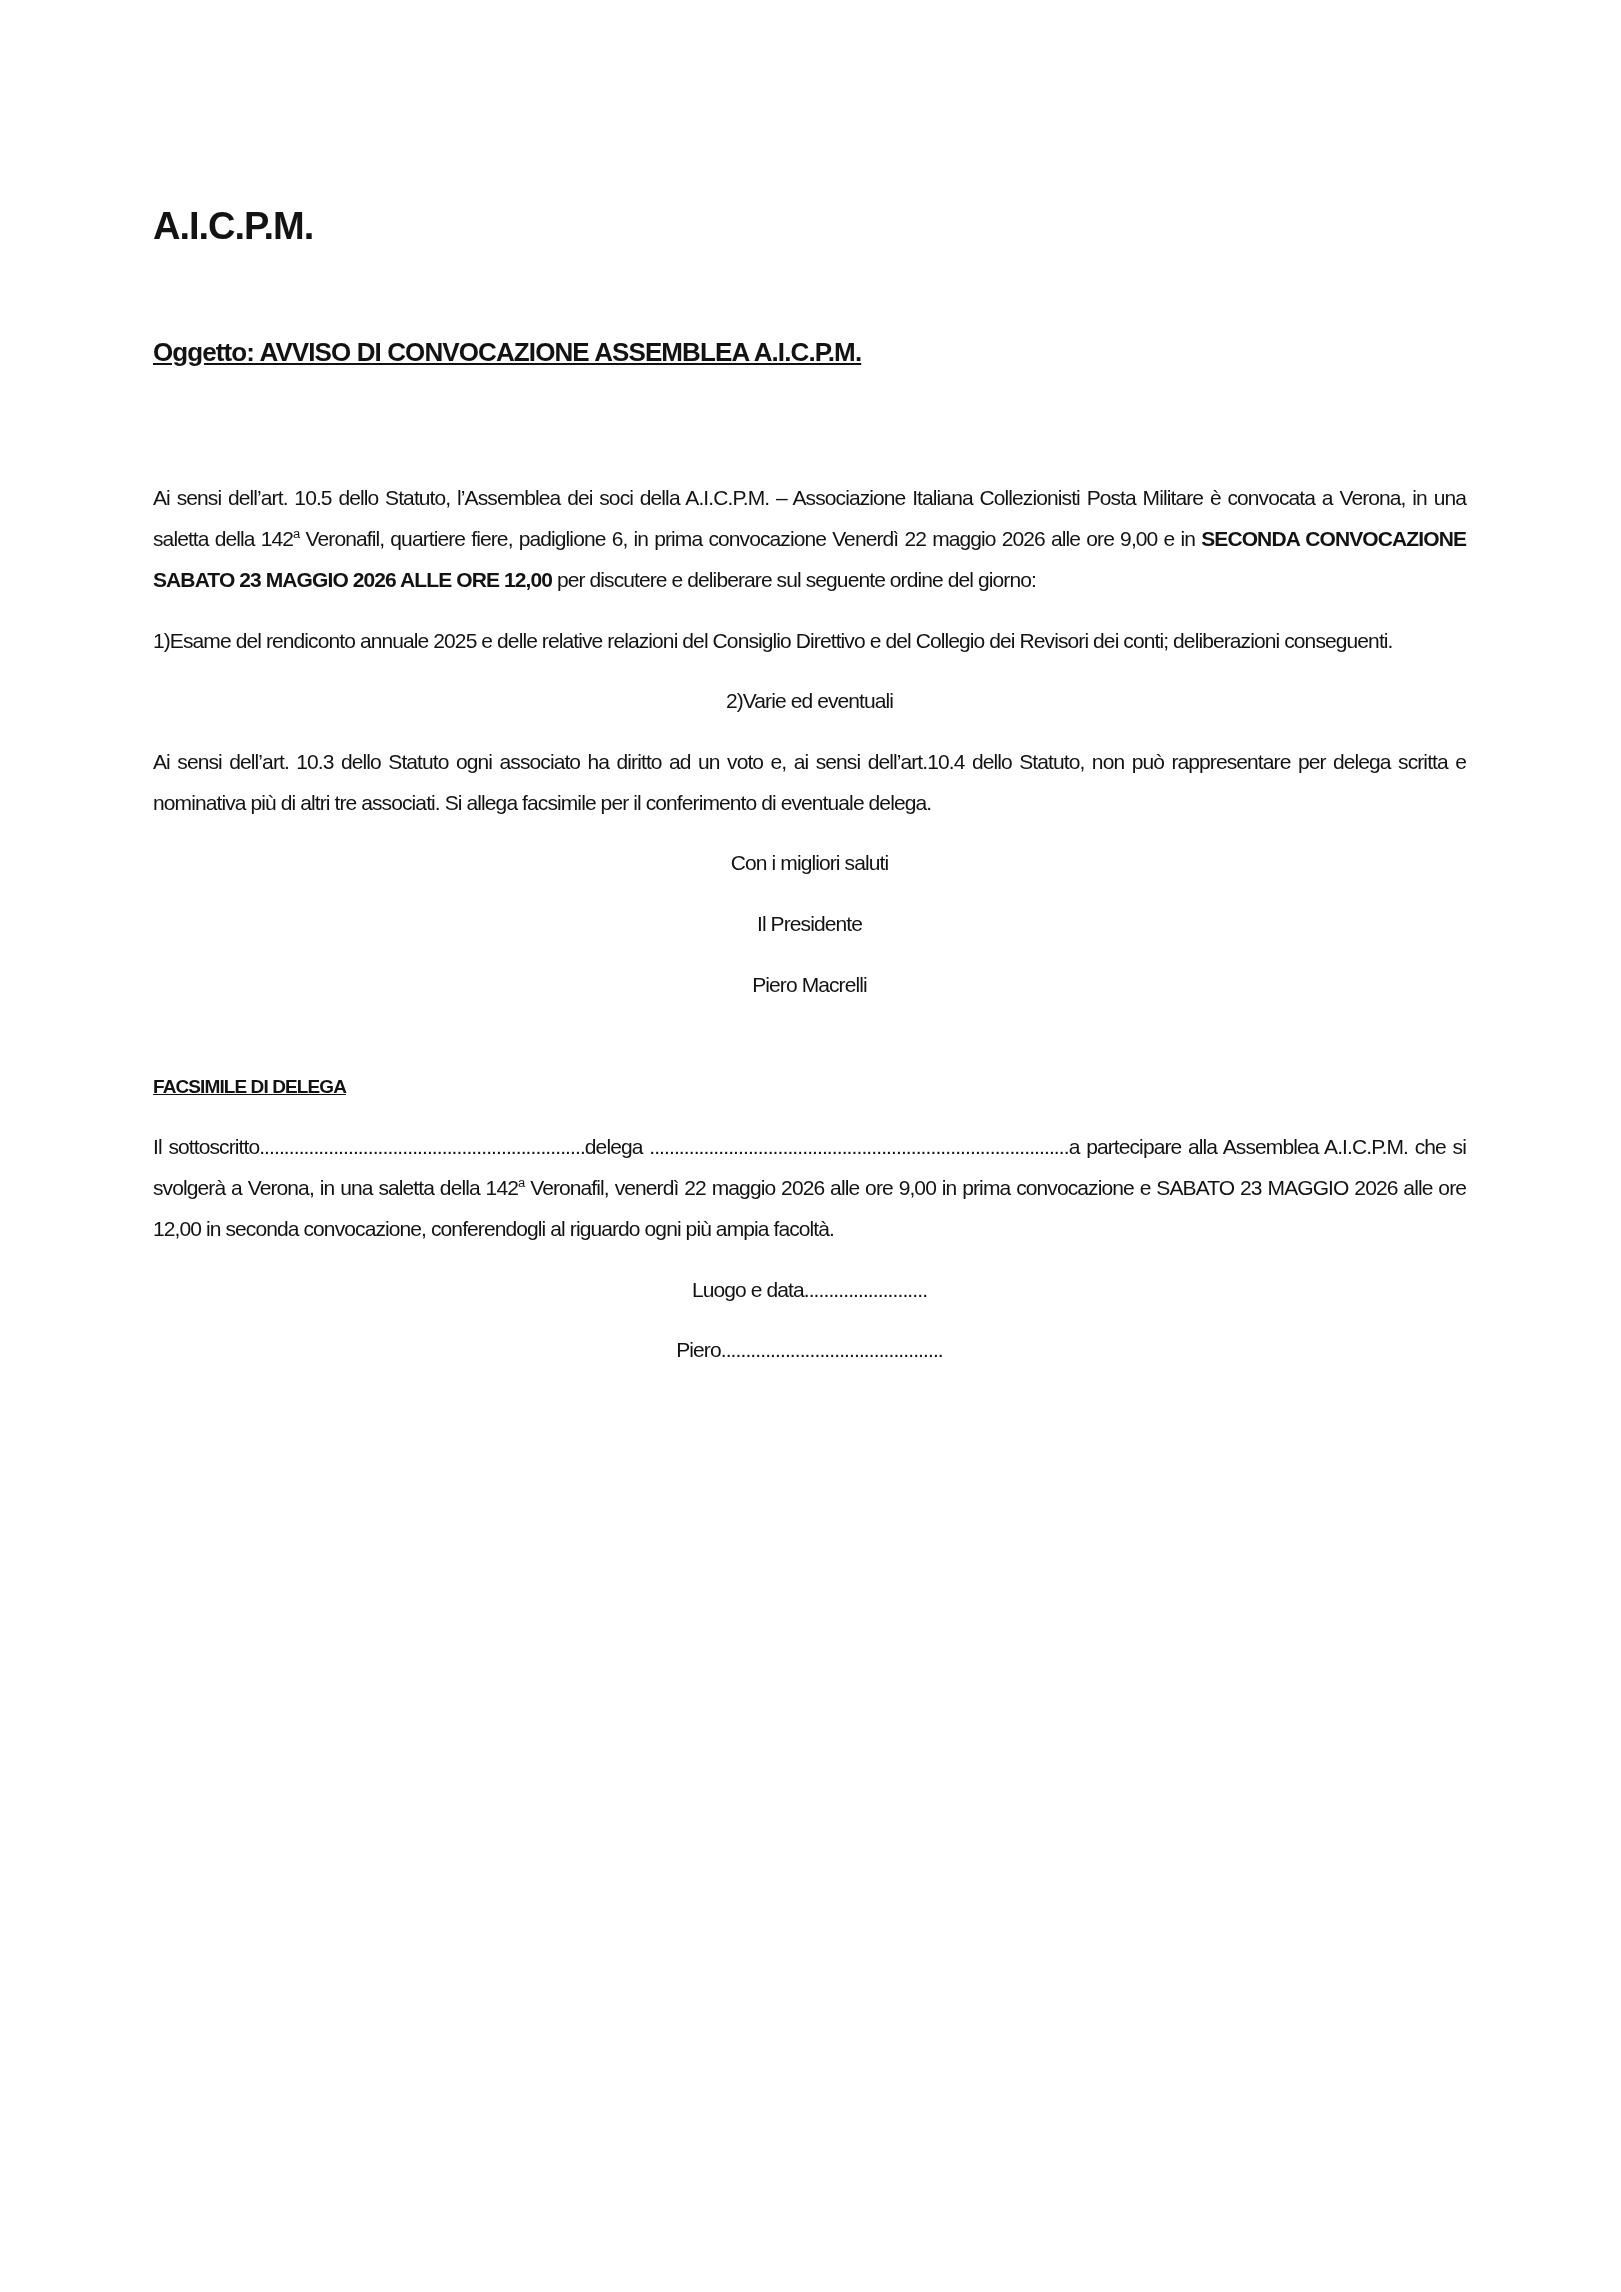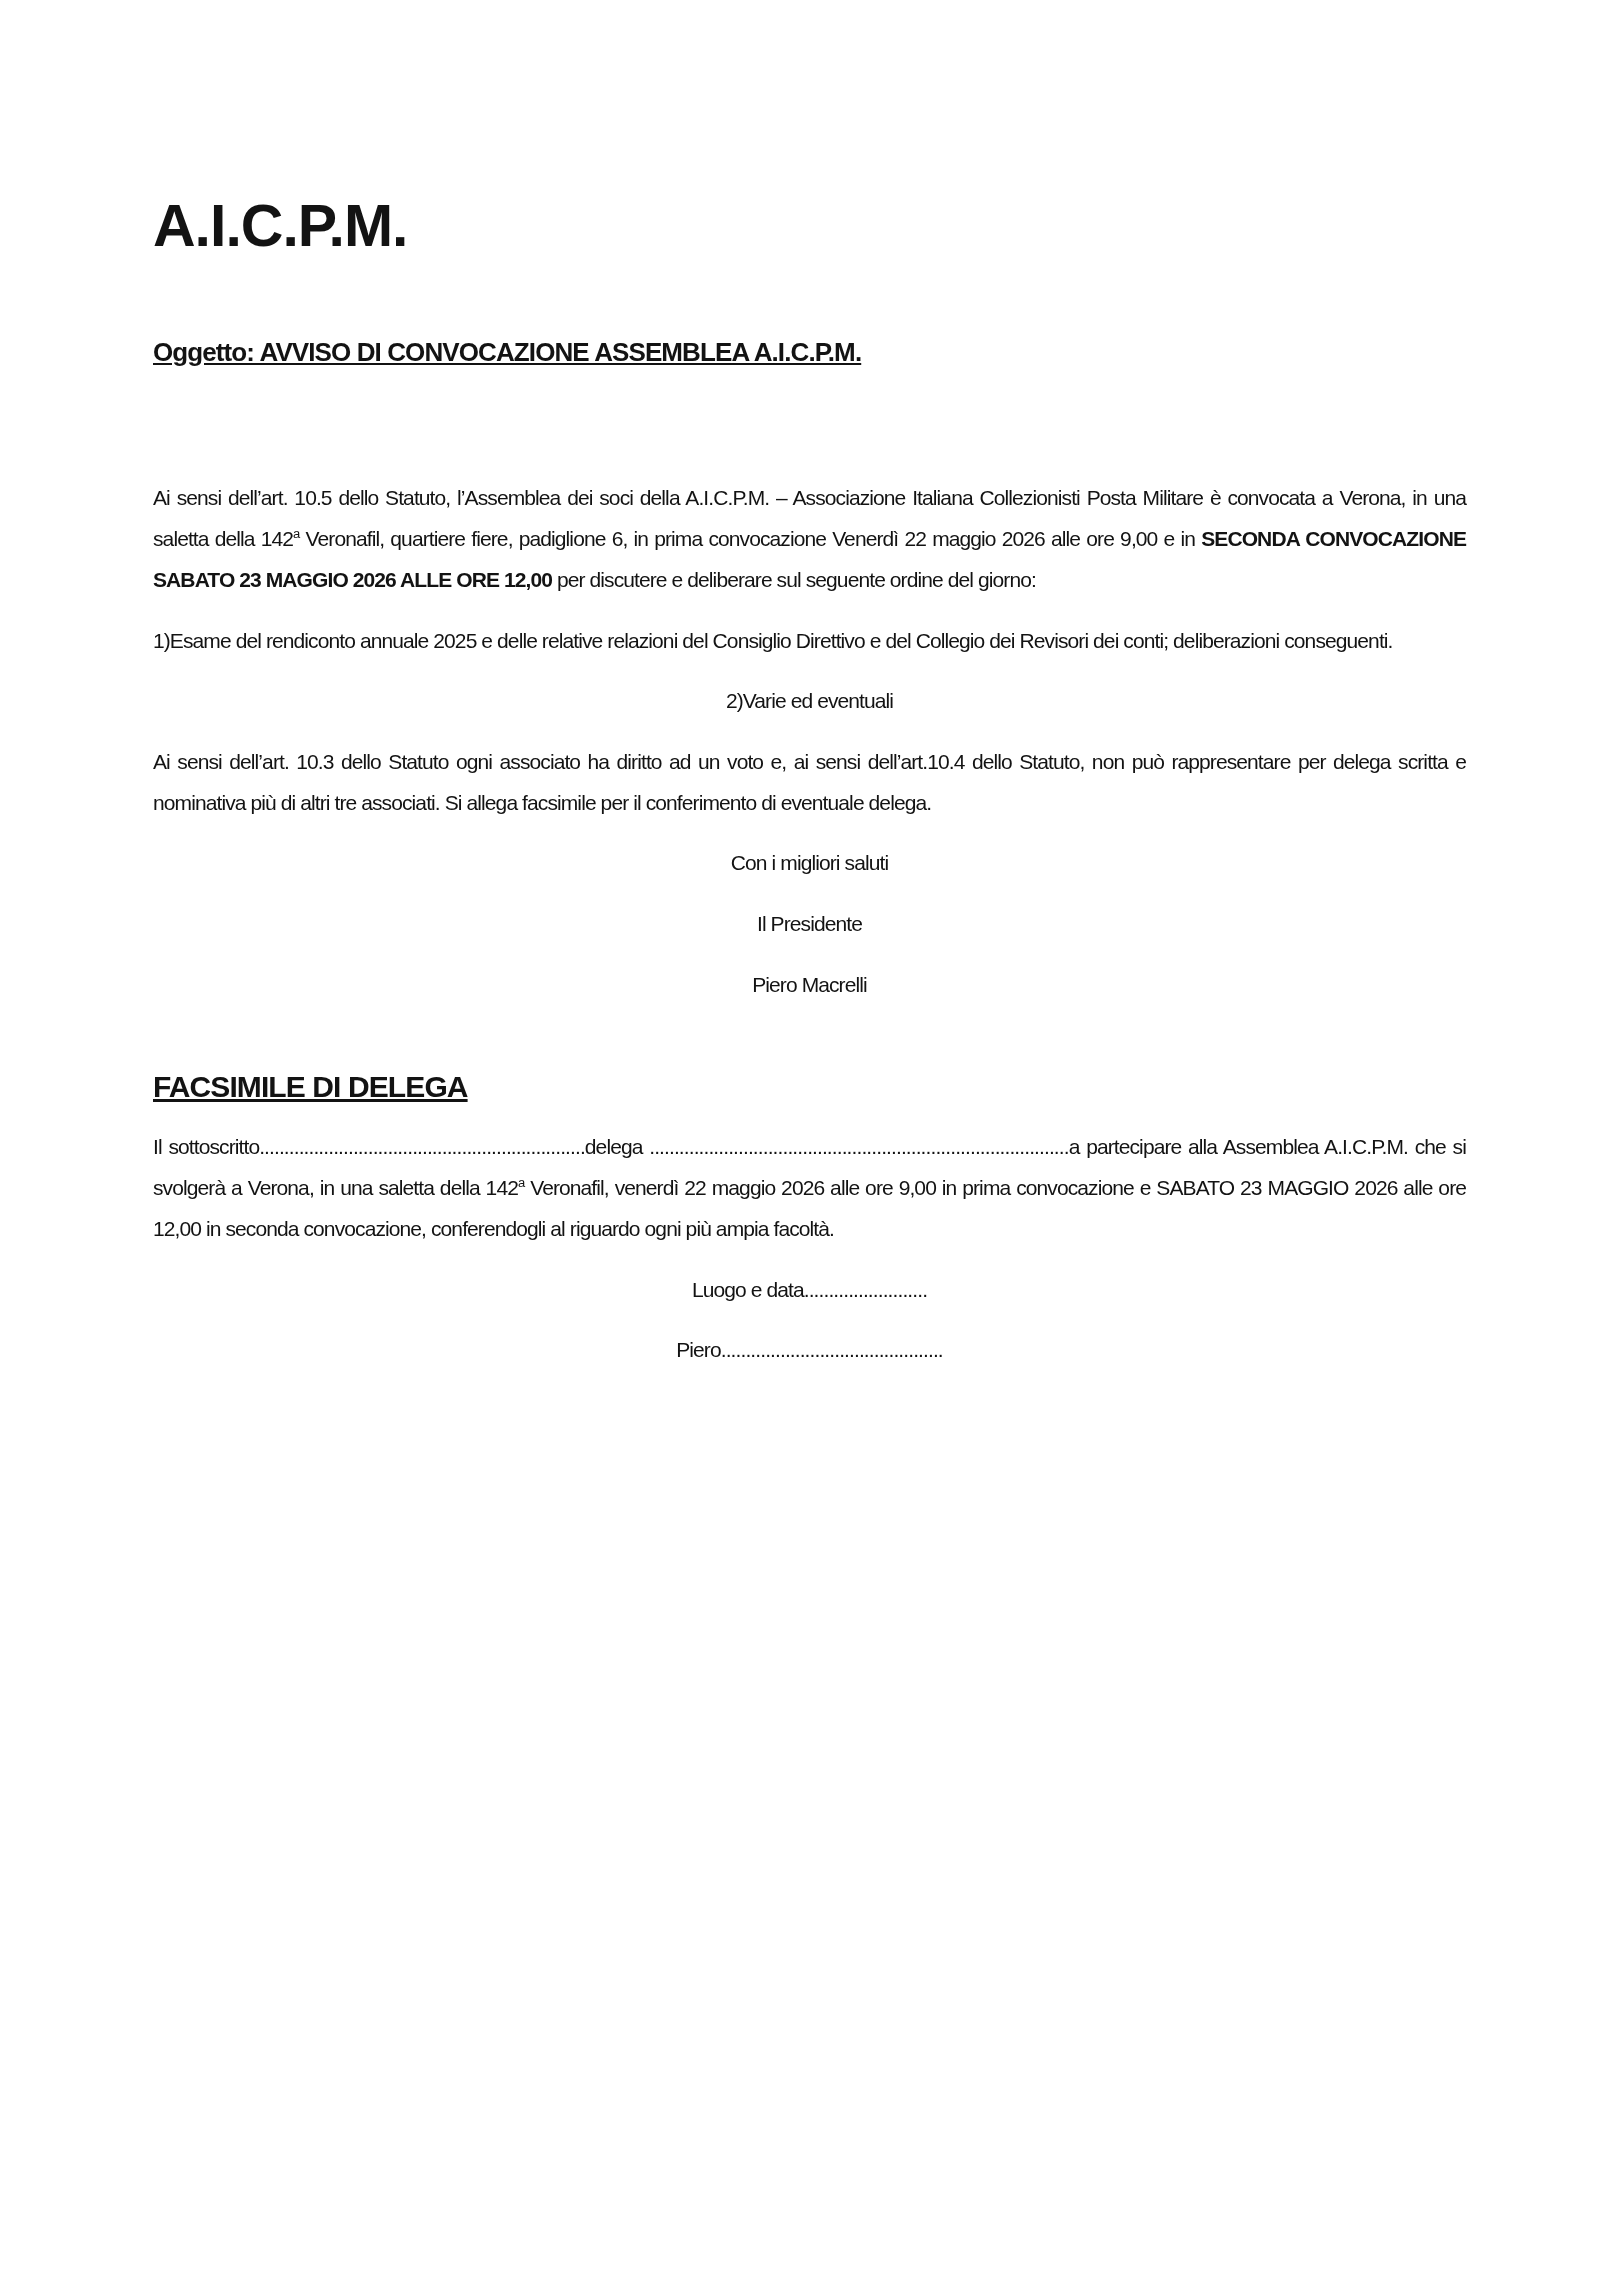--- a/index.html
+++ b/index.html
@@ -13,21 +13,21 @@
     height: 2293px;
     margin: 0 auto;
     background: #ffffff;
     box-sizing: border-box;
     padding: 189px 155px 59px 153px;
     font-family: "Liberation Sans", sans-serif;
     color: #131313;
     overflow: hidden;
   }
   .doc-title {
-    font-size: 59px;
+    font-size: 38px;
     line-height: 74px;
     font-weight: 700;
     letter-spacing: -1px;
     margin: 0 0 69px 0;
   }
   .subject {
     font-size: 26px;
     line-height: 41px;
     font-weight: 700;
     letter-spacing: -0.9px;
@@ -39,21 +39,21 @@
     line-height: 41px;
     letter-spacing: -0.9px;
     text-align: justify;
     margin: 0 0 19.6px 0;
     word-break: break-word;
   }
   p.body.left {
     text-align: center;
   }
   .facsimile-heading {
-    font-size: 30px;
+    font-size: 19px;
     line-height: 41px;
     font-weight: 700;
     letter-spacing: -0.9px;
     text-decoration: underline;
     margin: 61px 0 19.6px 0;
   }
   .seg-b { font-weight: 700; }
   .seg-sup {
     font-size: 0.62em;
     vertical-align: super;

